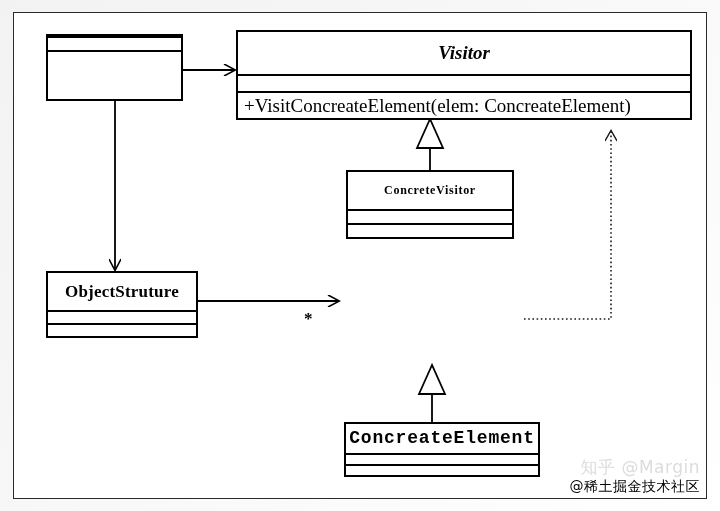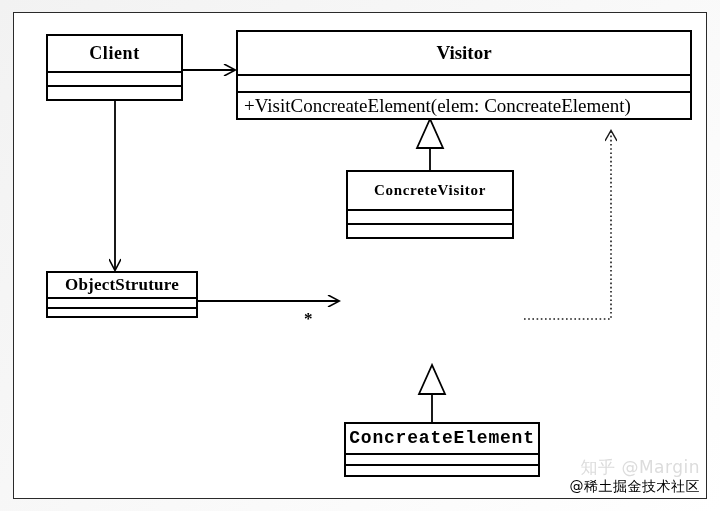--- a/index.html
+++ b/index.html
@@ -54,20 +54,21 @@
     display: flex;
     align-items: center;
     justify-content: center;
     text-align: center;
     font-weight: bold;
     color: #000000;
     line-height: 1.05;
     white-space: nowrap;
   }
   .uml-name.abstract {
+    font-style: italic;
   }
   .uml-attrs {
     box-sizing: border-box;
     border-top: 2px solid #000000;
   }
   .uml-ops {
     box-sizing: border-box;
     border-top: 2px solid #000000;
     display: flex;
     align-items: center;
@@ -86,25 +87,25 @@
   #class-client .uml-name { height: 35px; font-size: 18px; letter-spacing: 0.6px; }
   #class-client .uml-attrs { height: 14px; }
   #class-client .uml-ops   { height: 14px; }
 
   #class-visitor       { left: 222px; top: 17px;  width: 456px; height: 90px; }
   #class-visitor .uml-name { height: 42px; font-size: 19px; }
   #class-visitor .uml-attrs { height: 17px; }
   #class-visitor .uml-ops  { height: 27px; font-size: 19px; }
 
   #class-concretevisitor { left: 332px; top: 157px; width: 168px; height: 69px; }
-  #class-concretevisitor .uml-name { height: 37px; font-size: 15px; letter-spacing: 0.7px; border-radius: 6px; }
+  #class-concretevisitor .uml-name { height: 37px; font-size: 12px; letter-spacing: 0.7px; border-radius: 6px; }
   #class-concretevisitor .uml-attrs { height: 14px; }
   #class-concretevisitor .uml-ops   { height: 14px; }
 
-  #class-objectstruture { left: 32px;  top: 258px; width: 152px; height: 47px; }
+  #class-objectstruture { left: 32px;  top: 258px; width: 152px; height: 67px; }
   #class-objectstruture .uml-name { height: 37px; font-size: 17px; letter-spacing: 0.2px; }
   #class-objectstruture .uml-attrs { height: 13px; }
   #class-objectstruture .uml-ops   { height: 13px; }
 
   #class-element       { left: 326px; top: 258px; width: 184px; height: 95px; }
   #class-element .uml-name { height: 42px; font-size: 19px; }
   #class-element .uml-attrs { height: 19px; }
   #class-element .uml-ops  { height: 30px; font-size: 19px; }
 
   #class-concreateelement { left: 330px; top: 409px; width: 196px; height: 55px; font-family: Liberation Mono, monospace; }
@@ -183,21 +184,20 @@
         <line x1="418" y1="409" x2="418" y2="370" stroke="#000000" stroke-width="1.8"></line>
         <path d="M 418,352 L 405,381 L 431,381 Z" fill="#ffffff" stroke="#000000" stroke-width="1.8" stroke-linejoin="miter"></path>
       </g>
 
       <g>
         <polyline points="510,306 597,306 597,118" fill="none" stroke="#1a1a1a" stroke-width="1.6" stroke-dasharray="1.6 2.6" stroke-linecap="butt" marker-end="url(#open-arrow-dotted)"></polyline>
       </g>
     </svg>
 
     <div class="uml-class" id="class-client">
-      <div class="uml-name">Client</div>
       <div class="uml-attrs"></div>
       <div class="uml-ops empty"></div>
     </div>
 
     <div class="uml-class" id="class-visitor">
       <div class="uml-name abstract">Visitor</div>
       <div class="uml-attrs"></div>
       <div class="uml-ops">
         <span class="op-text">+VisitConcreateElement(elem: ConcreateElement)</span>
       </div>

